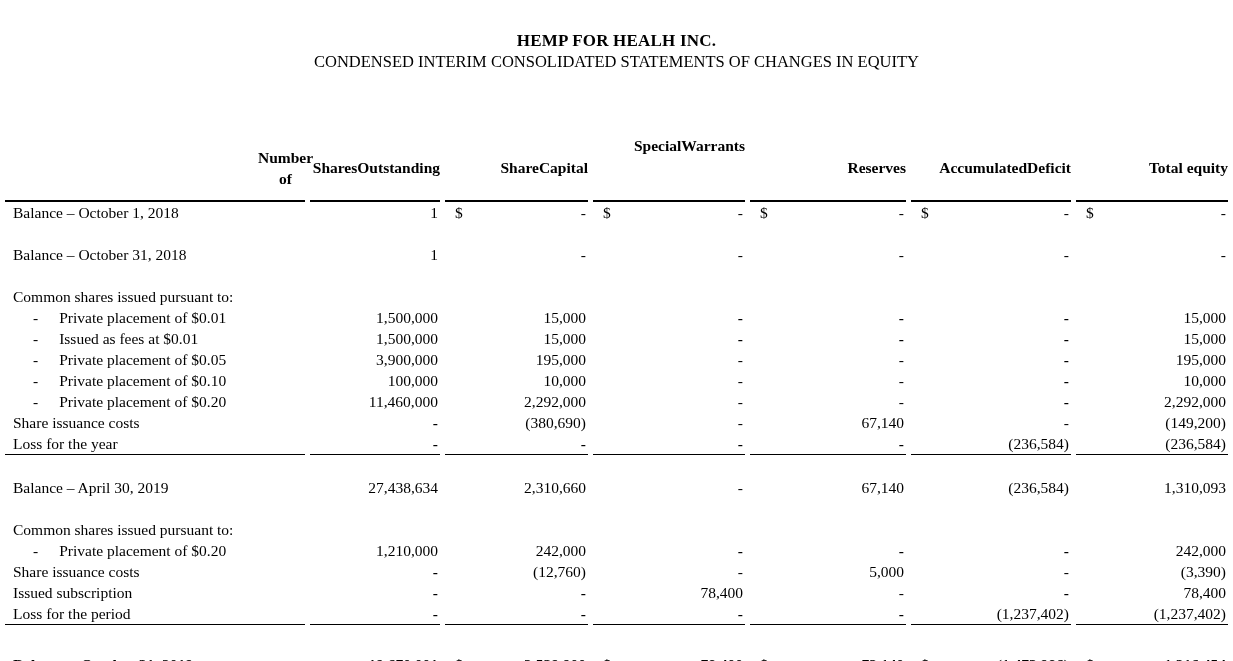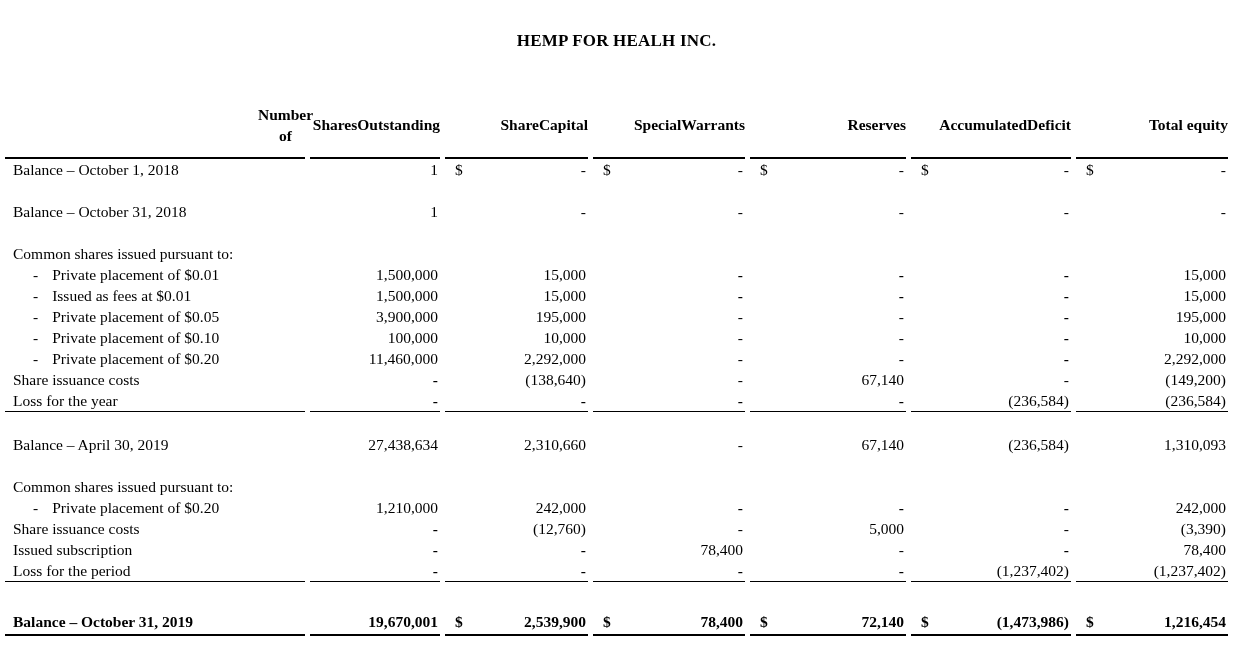--- a/index.html
+++ b/index.html
@@ -24,38 +24,39 @@
   col.c3{width:152px;}
   col.c4{width:156px;}
   col.c5{width:160px;}
   col.c6{width:152px;}
 
   th{
     padding:0;vertical-align:bottom;font-weight:bold;font-size:15.5px;
     border-bottom:2.2px solid #000;
   }
   .hwrap{display:flex;flex-direction:row;justify-content:flex-end;align-items:center;line-height:21.5px;min-height:64px;}
-  th.raised .hwrap{}
+  th.raised .hwrap{padding-bottom:22px;}
 
   td{padding:0;font-size:15.5px;height:21px;line-height:20px;vertical-align:bottom;white-space:nowrap;}
   td.lbl{padding-left:8px;}
   .bdash{margin-left:20px;}
-  .btext{margin-left:14px;}
+  .btext{margin-left:21px;}
   td.num .cw{display:flex;justify-content:space-between;align-items:baseline;padding-left:10px;padding-right:2px;}
   .bolddash{font-weight:bold;}
 
   tr.rule-below td{border-bottom:1.6px solid #000;}
   tr.final-row td{font-weight:bold;height:27px;line-height:24px;border-bottom:2.6px solid #000;}
   tr.sp td{border:none;}
 </style>
 </head>
 <body>
 
 <div class="titles">
   <div class="t1">HEMP FOR HEALH INC.</div>
+  <div class="t2">CONDENSED INTERIM CONSOLIDATED STATEMENTS OF CHANGES IN EQUITY</div>
 </div>
 
 <table class="eq">
   <colgroup>
     <col class="c-label">
       <col class="c1">
       <col class="c2">
       <col class="c3">
       <col class="c4">
       <col class="c5">
@@ -424,21 +425,21 @@
         <td class="lbl">Share issuance costs</td>
         <td class="num">
           <div class="cw">
             <span class="cur"></span>
             <span class="val bolddash">-</span>
           </div>
         </td>
         <td class="num">
           <div class="cw">
             <span class="cur"></span>
-            <span class="val">(138,640)</span>
+            <span class="val">(380,690)</span>
           </div>
         </td>
         <td class="num">
           <div class="cw">
             <span class="cur"></span>
             <span class="val">-</span>
           </div>
         </td>
         <td class="num">
           <div class="cw">

